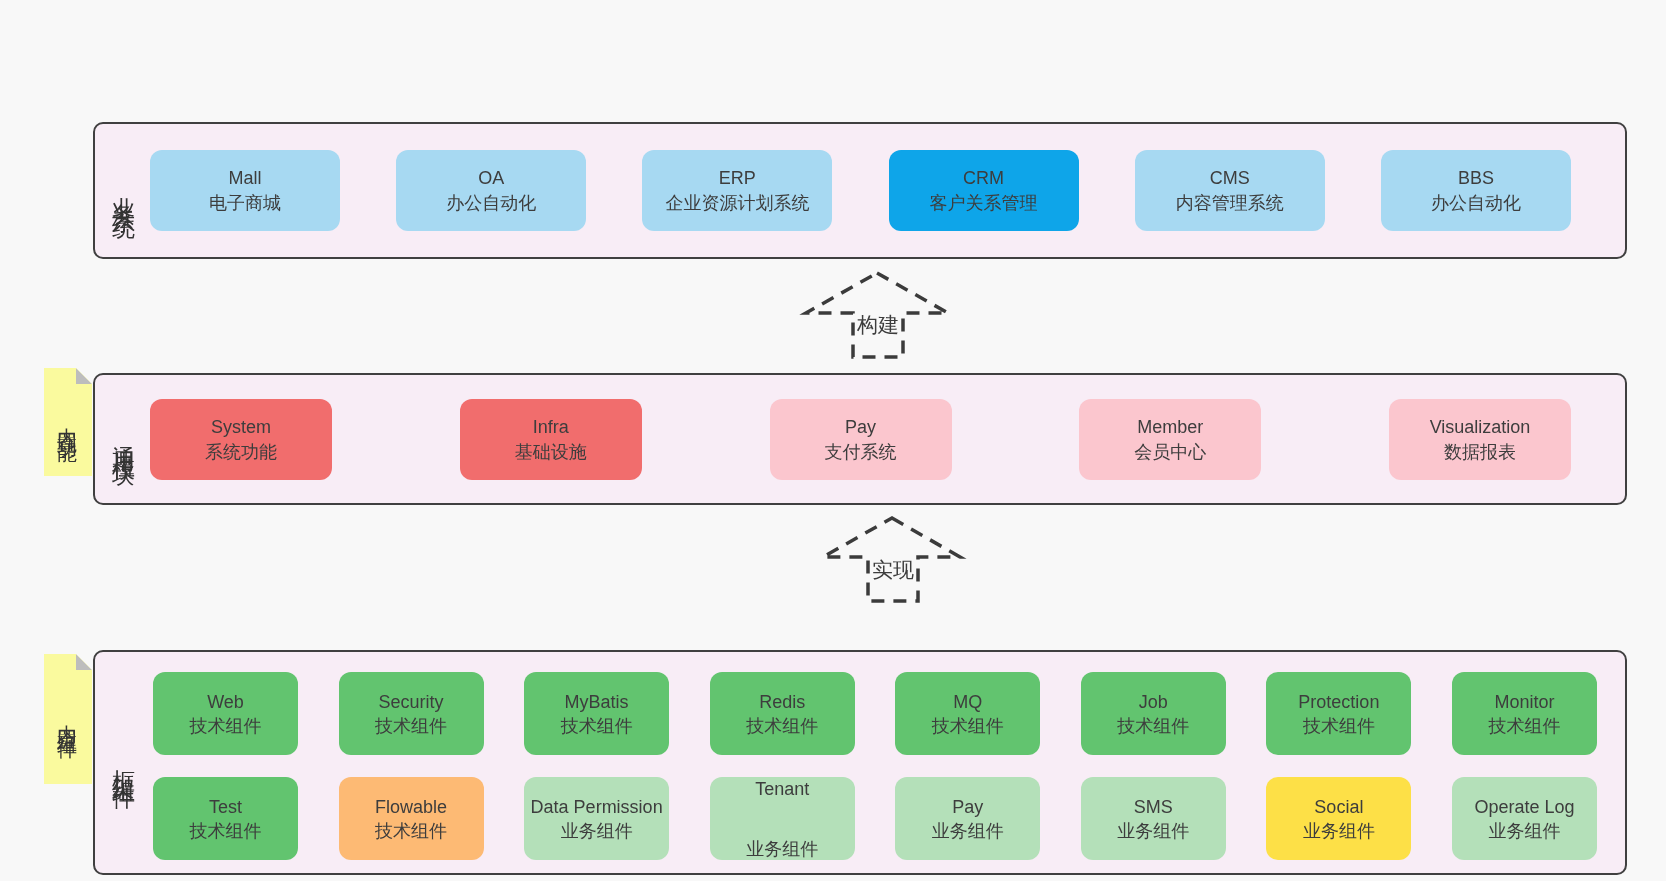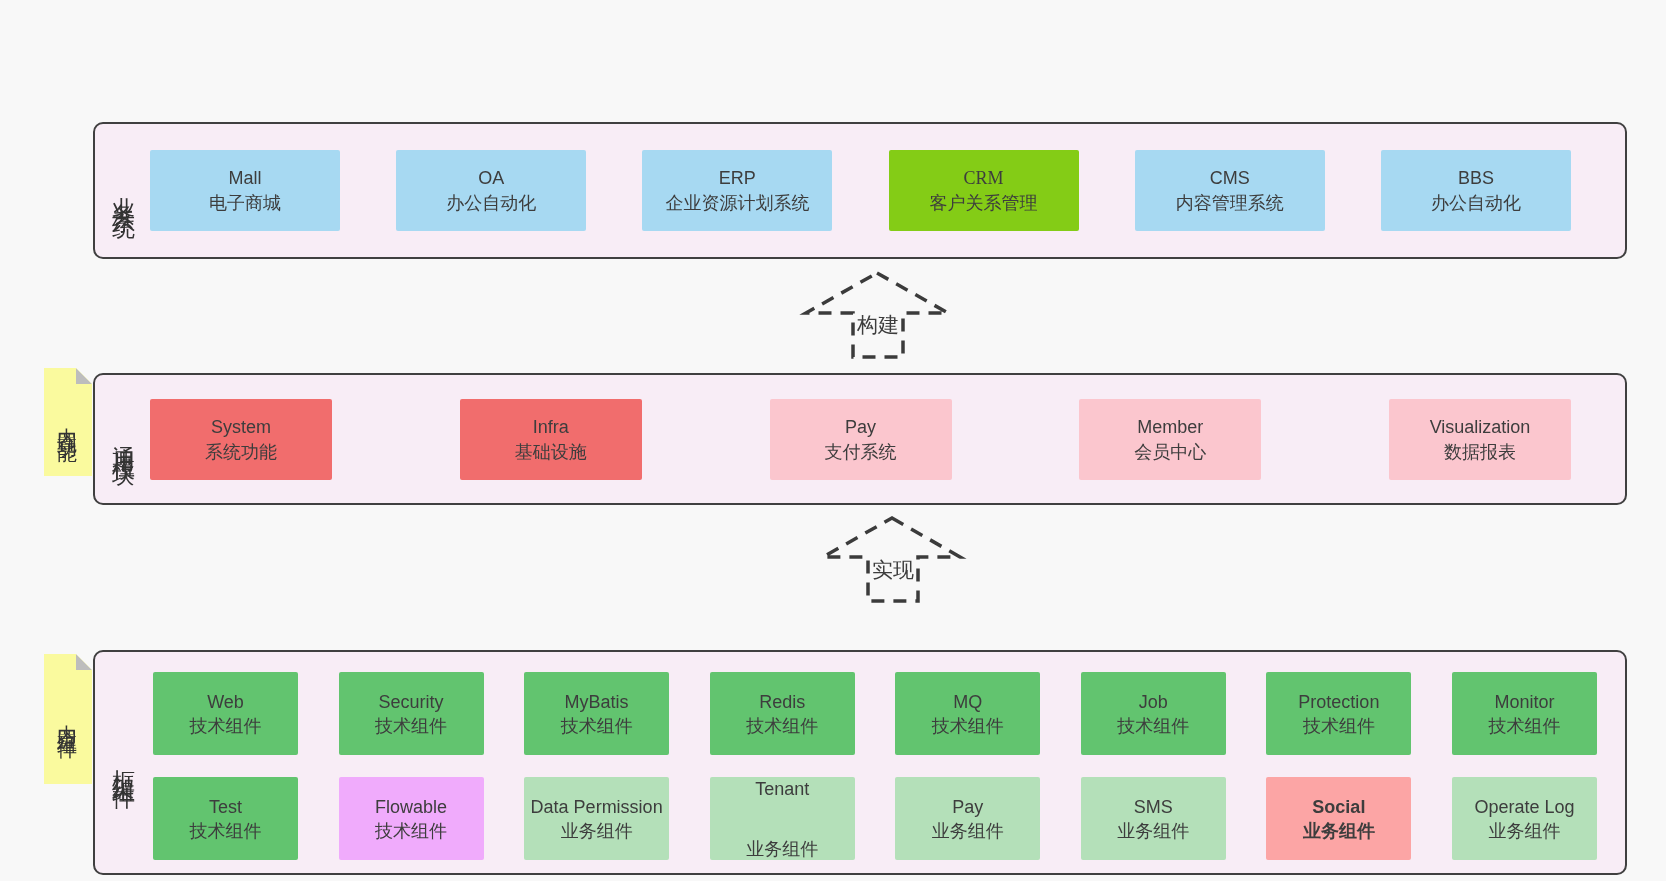--- a/index.html
+++ b/index.html
@@ -29,21 +29,21 @@
     position:absolute;left:55px;right:54px;
     display:flex;justify-content:space-between;
   }
   #band-business .box-row{top:26px;}
   #band-modules  .box-row{top:24px;}
   #band-framework .box-row{left:58px;right:28px;}
   #band-framework .box-row.row-0{top:20px;}
   #band-framework .box-row.row-1{top:125px;}
 
   .box{
-    border-radius:2px;box-sizing:border-box;
+    border-radius:12px;box-sizing:border-box;
     display:flex;flex-direction:column;align-items:center;justify-content:center;
     text-align:center;font-size:18px;line-height:25px;color:var(--c-text,#3d3d3d);
     height:81px;width:190px;padding:2px 6px;
   }
   #band-modules .box{width:182px;}
   #band-framework .box{width:145px;height:83px;line-height:24px;}
 
   .note{
     position:absolute;left:44px;width:48px;z-index:3;
     background:var(--c-note_yellow,#fafa9e);
@@ -84,21 +84,21 @@
           <span>电子商城</span>
         </div>
         <div class="box" style="background: rgb(167, 217, 242);">
           <span>OA</span>
           <span>办公自动化</span>
         </div>
         <div class="box" style="background: rgb(167, 217, 242);">
           <span>ERP</span>
           <span>企业资源计划系统</span>
         </div>
-        <div class="box" style="background: #84cc16; font-family: Liberation Serif, serif;">
+        <div class="box" style="background: #0ea5e9;">
           <span>CRM</span>
           <span>客户关系管理</span>
         </div>
         <div class="box" style="background: rgb(167, 217, 242);">
           <span>CMS</span>
           <span>内容管理系统</span>
         </div>
         <div class="box" style="background: rgb(167, 217, 242);">
           <span>BBS</span>
           <span>办公自动化</span>
@@ -190,41 +190,41 @@
         <div class="box" style="background: rgb(98, 196, 111);">
           <span>Monitor</span>
           <span>技术组件</span>
         </div>
       </div>
     <div class="box-row row-1">
         <div class="box" style="background: rgb(98, 196, 111);">
           <span>Test</span>
           <span>技术组件</span>
         </div>
-        <div class="box" style="background: #f0abfc;">
+        <div class="box" style="background: #fdba74;">
           <span>Flowable</span>
           <span>技术组件</span>
         </div>
         <div class="box" style="background: rgb(180, 224, 185);">
           <span>Data Permission</span>
           <span>业务组件</span>
         </div>
         <div class="box" style="background: rgb(180, 224, 185); gap: 36px;">
           <span>Tenant</span>
           <span>业务组件</span>
         </div>
         <div class="box" style="background: rgb(180, 224, 185);">
           <span>Pay</span>
           <span>业务组件</span>
         </div>
         <div class="box" style="background: rgb(180, 224, 185);">
           <span>SMS</span>
           <span>业务组件</span>
         </div>
-        <div class="box" style="background: #fca5a5; font-weight: bold;">
+        <div class="box" style="background: #fde047;">
           <span>Social</span>
           <span>业务组件</span>
         </div>
         <div class="box" style="background: rgb(180, 224, 185);">
           <span>Operate Log</span>
           <span>业务组件</span>
         </div>
       </div>
   </section>
 

